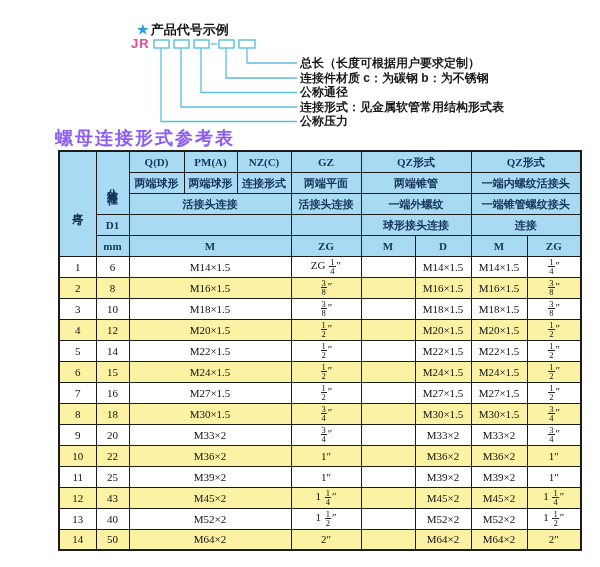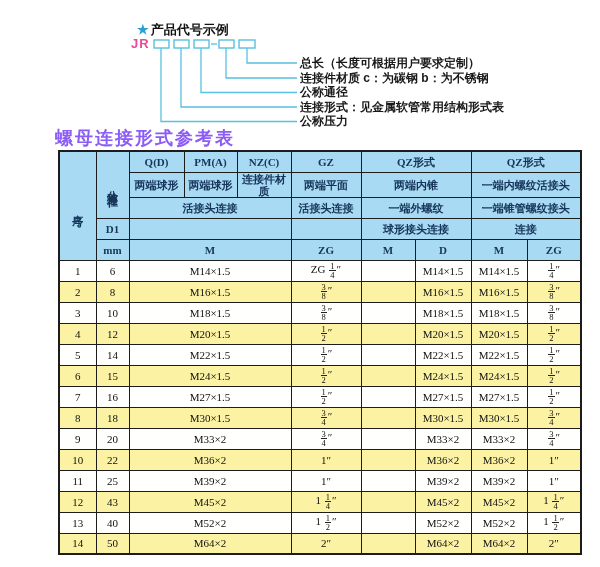--- a/index.html
+++ b/index.html
@@ -92,23 +92,23 @@
         <th>Q(D)</th>
         <th>PM(A)</th>
         <th>NZ(C)</th>
         <th>GZ</th>
         <th colspan="2">QZ形式</th>
         <th colspan="2">QZ形式</th>
       </tr>
       <tr>
         <th>两端球形</th>
         <th>两端球形</th>
-        <th>连接件材质</th>
+        <th>连接形式</th>
         <th>两端平面</th>
-        <th colspan="2">两端内锥</th>
+        <th colspan="2">两端锥管</th>
         <th colspan="2">一端内螺纹活接头</th>
       </tr>
       <tr>
         <th colspan="3">活接头连接</th>
         <th>活接头连接</th>
         <th colspan="2">一端外螺纹</th>
         <th colspan="2">一端锥管螺纹接头</th>
       </tr>
       <tr>
         <th>D1</th>

